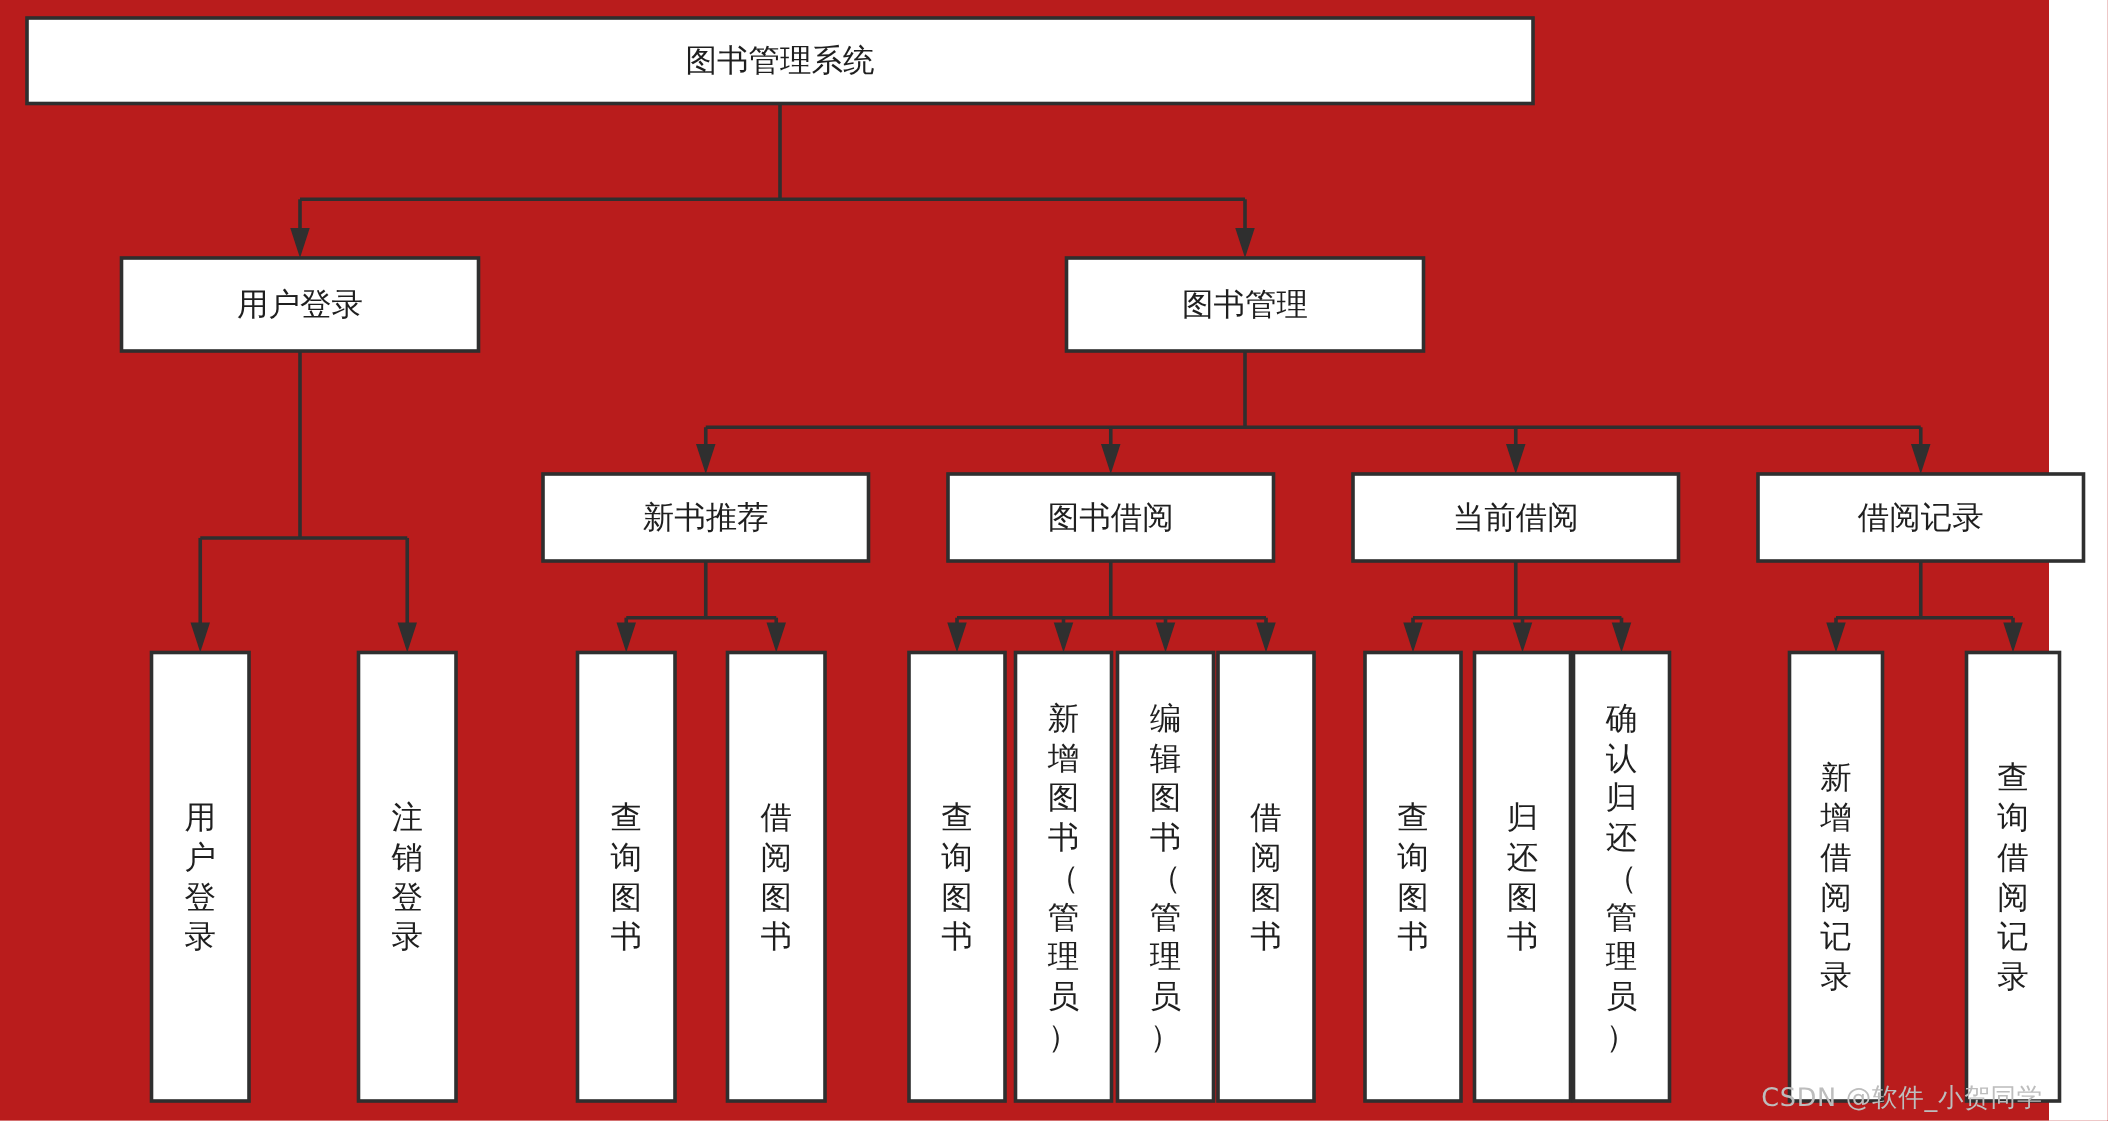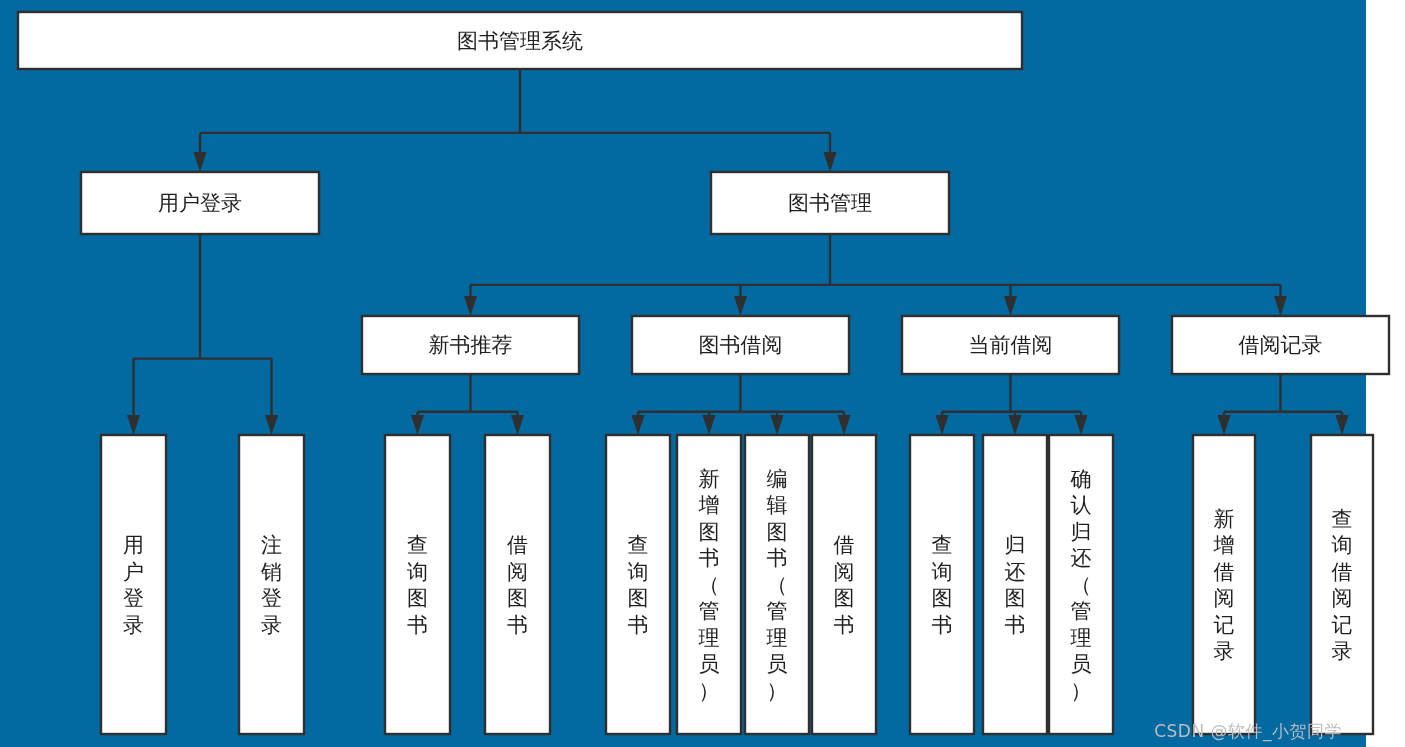--- a/index.html
+++ b/index.html
@@ -10,21 +10,21 @@
   body {
     width: 1405px;
     height: 747px;
     font-family: "DejaVu Sans", "Liberation Sans", sans-serif;
     overflow: hidden;
   }
   #diagram-root {
     position: relative;
     width: 1366px;
     height: 747px;
-    background: #0369a1;
+    background: #b91c1c;
   }
   svg.diagram-canvas {
     position: absolute;
     left: 0;
     top: 0;
     width: 1405px;
     height: 747px;
   }
   .node-box {
     fill: #ffffff;
@@ -48,21 +48,21 @@
     stroke: #2f2f2f;
     stroke-width: 2.4;
     fill: none;
   }
   .arrow-head {
     fill: #2f2f2f;
     stroke: none;
   }
   .watermark {
     position: absolute;
-    right: 24px;
+    right: 4px;
     bottom: 4px;
     font-family: "DejaVu Sans", "Liberation Sans", sans-serif;
     font-size: 17px;
     color: #bdbdbd;
     white-space: nowrap;
     letter-spacing: 0.5px;
     pointer-events: none;
   }
 </style>
 </head>

